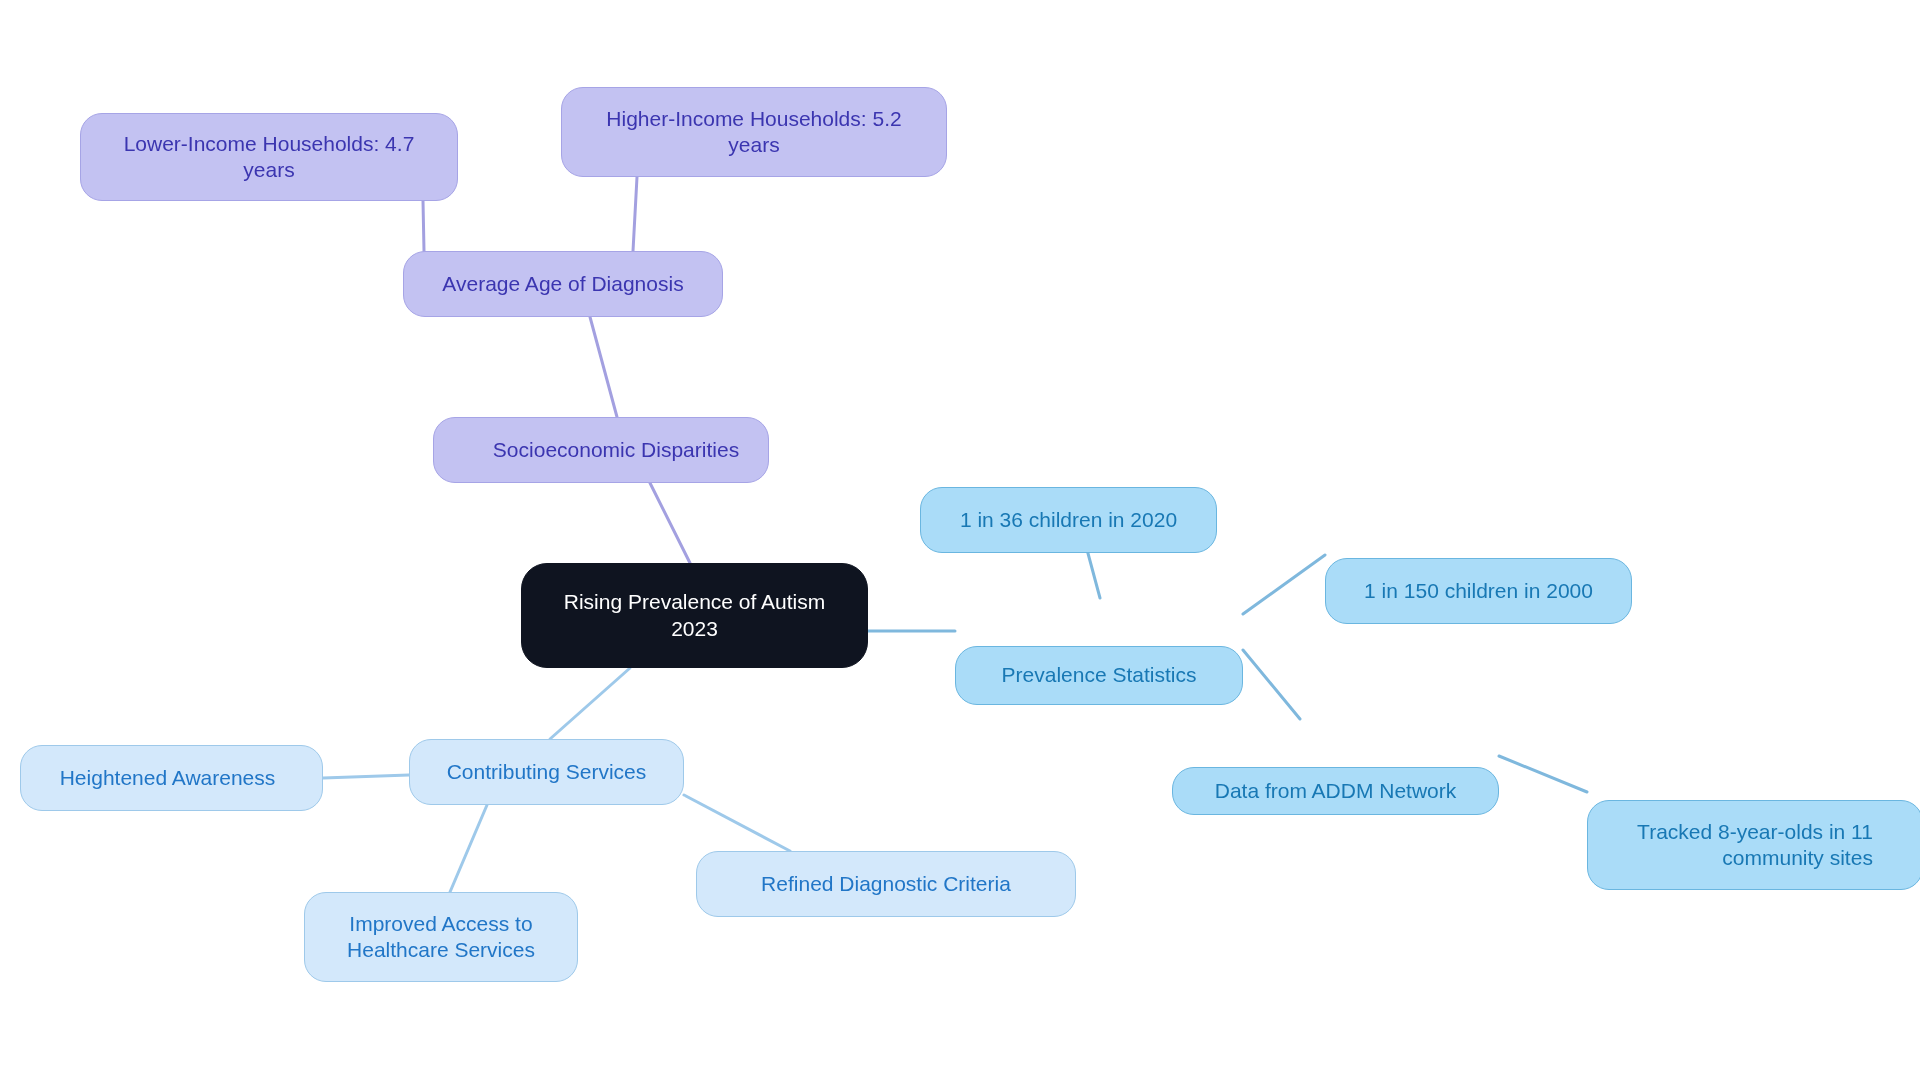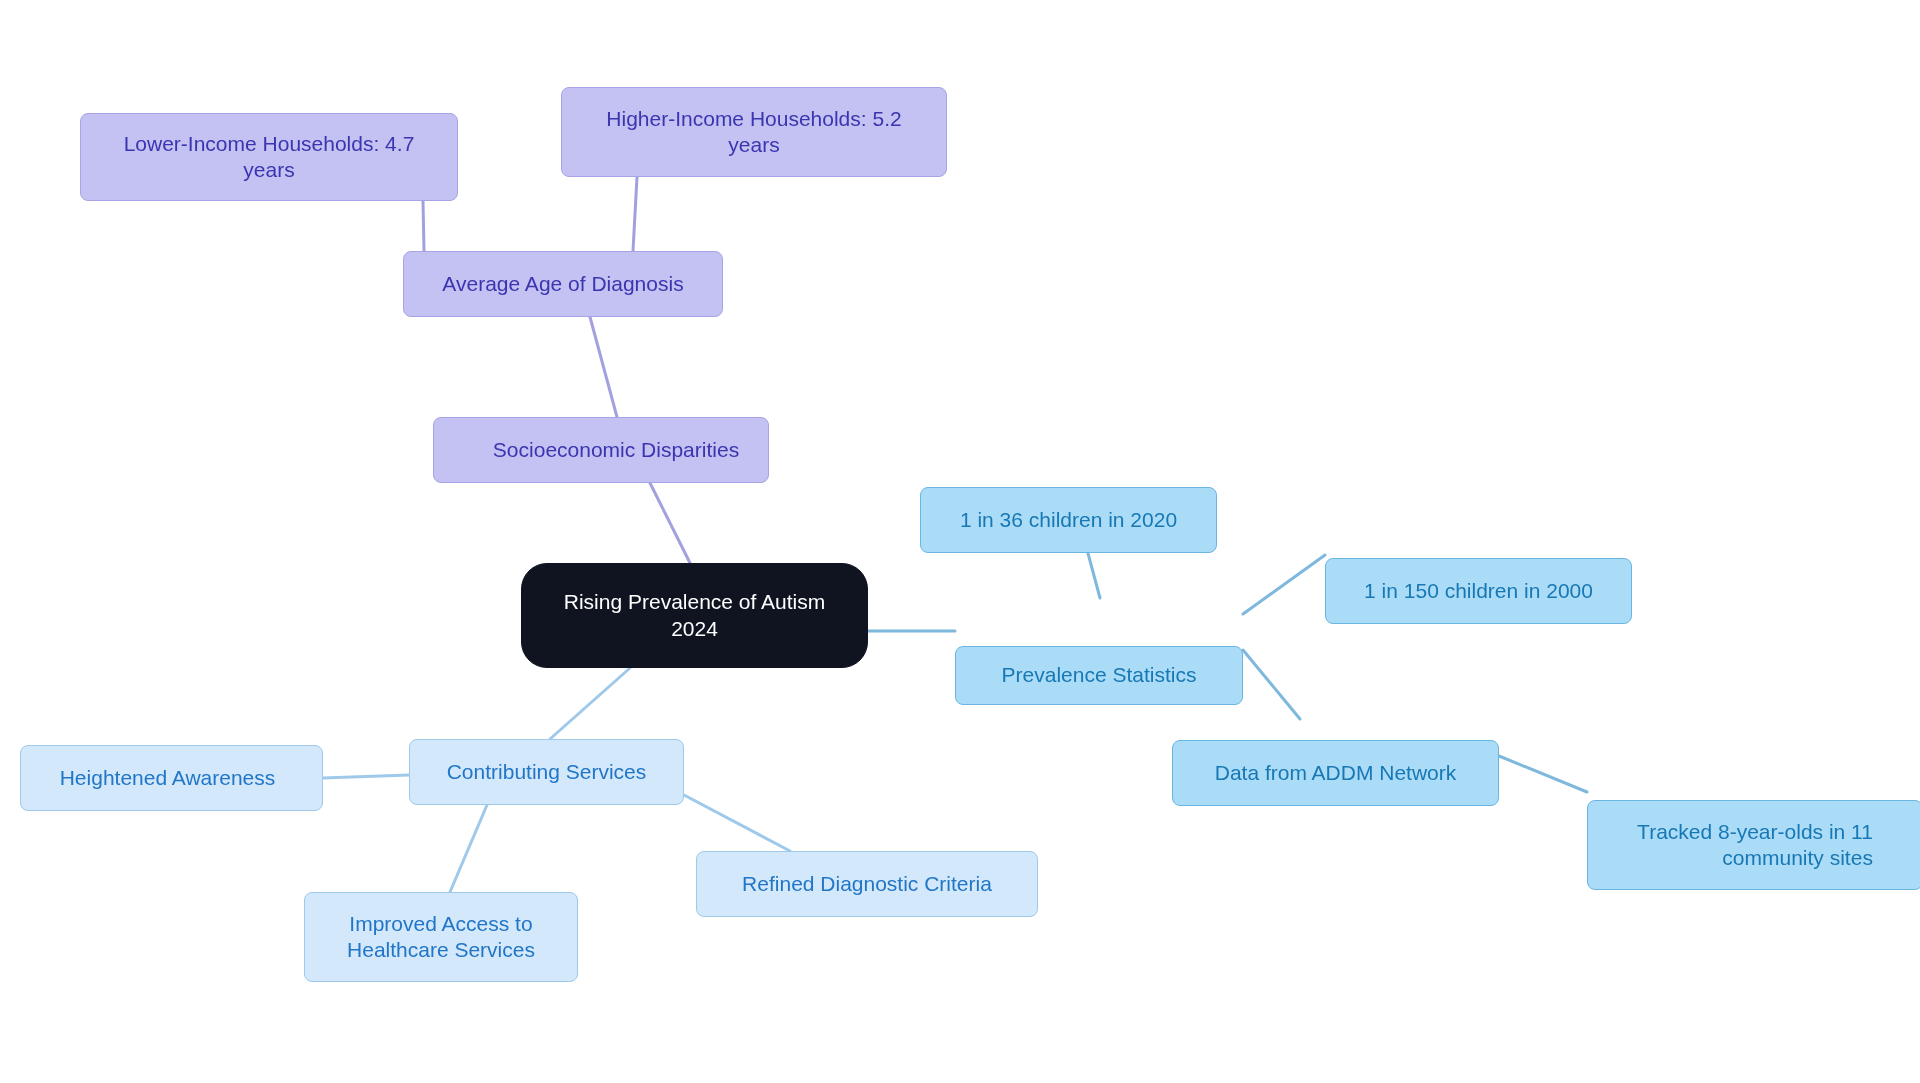--- a/index.html
+++ b/index.html
@@ -25,21 +25,21 @@
     height: 1083px;
     pointer-events: none;
   }
   .node {
     position: absolute;
     box-sizing: border-box;
     display: flex;
     align-items: center;
     justify-content: center;
     text-align: center;
-    border-radius: 8px;
+    border-radius: 22px;
     line-height: 1.26;
     white-space: pre-line;
     padding: 6px 14px;
   }
   .node-root {
     background: #0f1420;
     color: #ffffff;
     border: 1px solid #0f1420;
     border-radius: 26px;
     font-size: 21px;
@@ -78,32 +78,32 @@
       <line x1="1243" y1="614" x2="1325" y2="555" stroke="#7fb8dd" stroke-width="3" stroke-linecap="round"></line>
       <line x1="1243" y1="650" x2="1300" y2="719" stroke="#7fb8dd" stroke-width="3" stroke-linecap="round"></line>
       <line x1="1499" y1="756" x2="1587" y2="792" stroke="#7fb8dd" stroke-width="3" stroke-linecap="round"></line>
       <line x1="630" y1="668" x2="550" y2="739" stroke="#9ec9ea" stroke-width="3" stroke-linecap="round"></line>
       <line x1="409" y1="775" x2="323" y2="778" stroke="#9ec9ea" stroke-width="3" stroke-linecap="round"></line>
       <line x1="487" y1="805" x2="450" y2="892" stroke="#9ec9ea" stroke-width="3" stroke-linecap="round"></line>
       <line x1="684" y1="795" x2="790" y2="851" stroke="#9ec9ea" stroke-width="3" stroke-linecap="round"></line>
     </svg>
   <div id="node-layer">
       <div class="node node-root" style="left: 521px; top: 563px; width: 347px; height: 105px;">Rising Prevalence of Autism
-2024</div>
+2023</div>
       <div class="node node-purple" style="left: 433px; top: 417px; width: 336px; height: 66px; padding-left: 44px;">Socioeconomic Disparities</div>
       <div class="node node-purple" style="left: 403px; top: 251px; width: 320px; height: 66px; text-align: right;">Average Age of Diagnosis</div>
       <div class="node node-purple" style="left: 45px; top: 113px; width: 378px; height: 88px; margin-left: 35px;">Lower-Income Households: 4.7
 years</div>
       <div class="node node-purple" style="left: 561px; top: 87px; width: 386px; height: 90px;">Higher-Income Households: 5.2
 years</div>
       <div class="node node-blue" style="left: 955px; top: 598px; width: 288px; height: 59px;">Prevalence Statistics</div>
       <div class="node node-blue" style="left: 920px; top: 439px; width: 297px; height: 66px;">1 in 36 children in 2020</div>
       <div class="node node-blue" style="left: 1325px; top: 510px; width: 307px; height: 66px;">1 in 150 children in 2000</div>
-      <div class="node node-blue" style="left: 1172px; top: 692px; width: 327px; height: 66px;">Data from ADDM Network</div>
+      <div class="node node-blue" style="left: 1172px; top: 719px; width: 327px; height: 48px;">Data from ADDM Network</div>
       <div class="node node-blue" style="left: 1587px; top: 752px; width: 336px; height: 90px; text-align: right;">Tracked 8-year-olds in 11
 community sites</div>
       <div class="node node-blue-light" style="left: 409px; top: 739px; width: 275px; height: 66px;">Contributing Services</div>
       <div class="node node-blue-light" style="left: 20px; top: 745px; width: 303px; height: 66px; padding-left: 6px;">Heightened Awareness</div>
       <div class="node node-blue-light" style="left: 304px; top: 892px; width: 274px; height: 90px;">Improved Access to
 Healthcare Services</div>
-      <div class="node node-blue-light" style="left: 696px; top: 851px; width: 342px; height: 66px;">Refined Diagnostic Criteria</div>
+      <div class="node node-blue-light" style="left: 696px; top: 851px; width: 380px; height: 66px;">Refined Diagnostic Criteria</div>
     </div>
 </div>
 
 </body></html>

